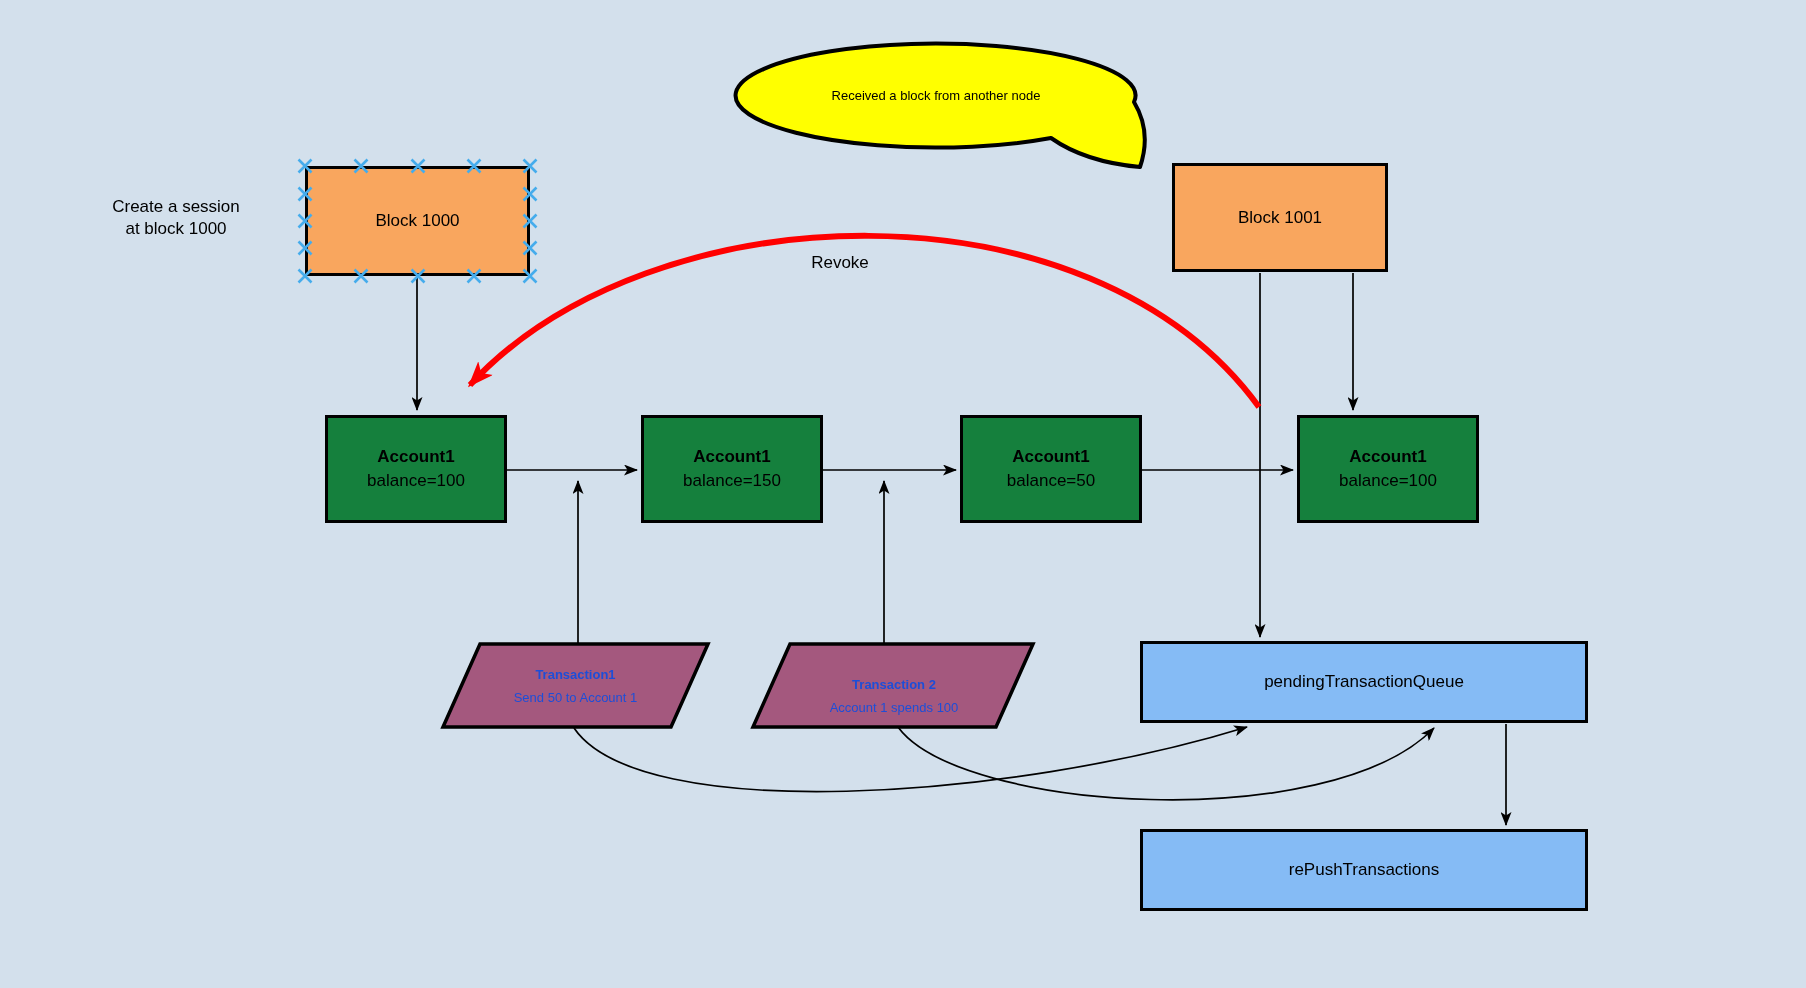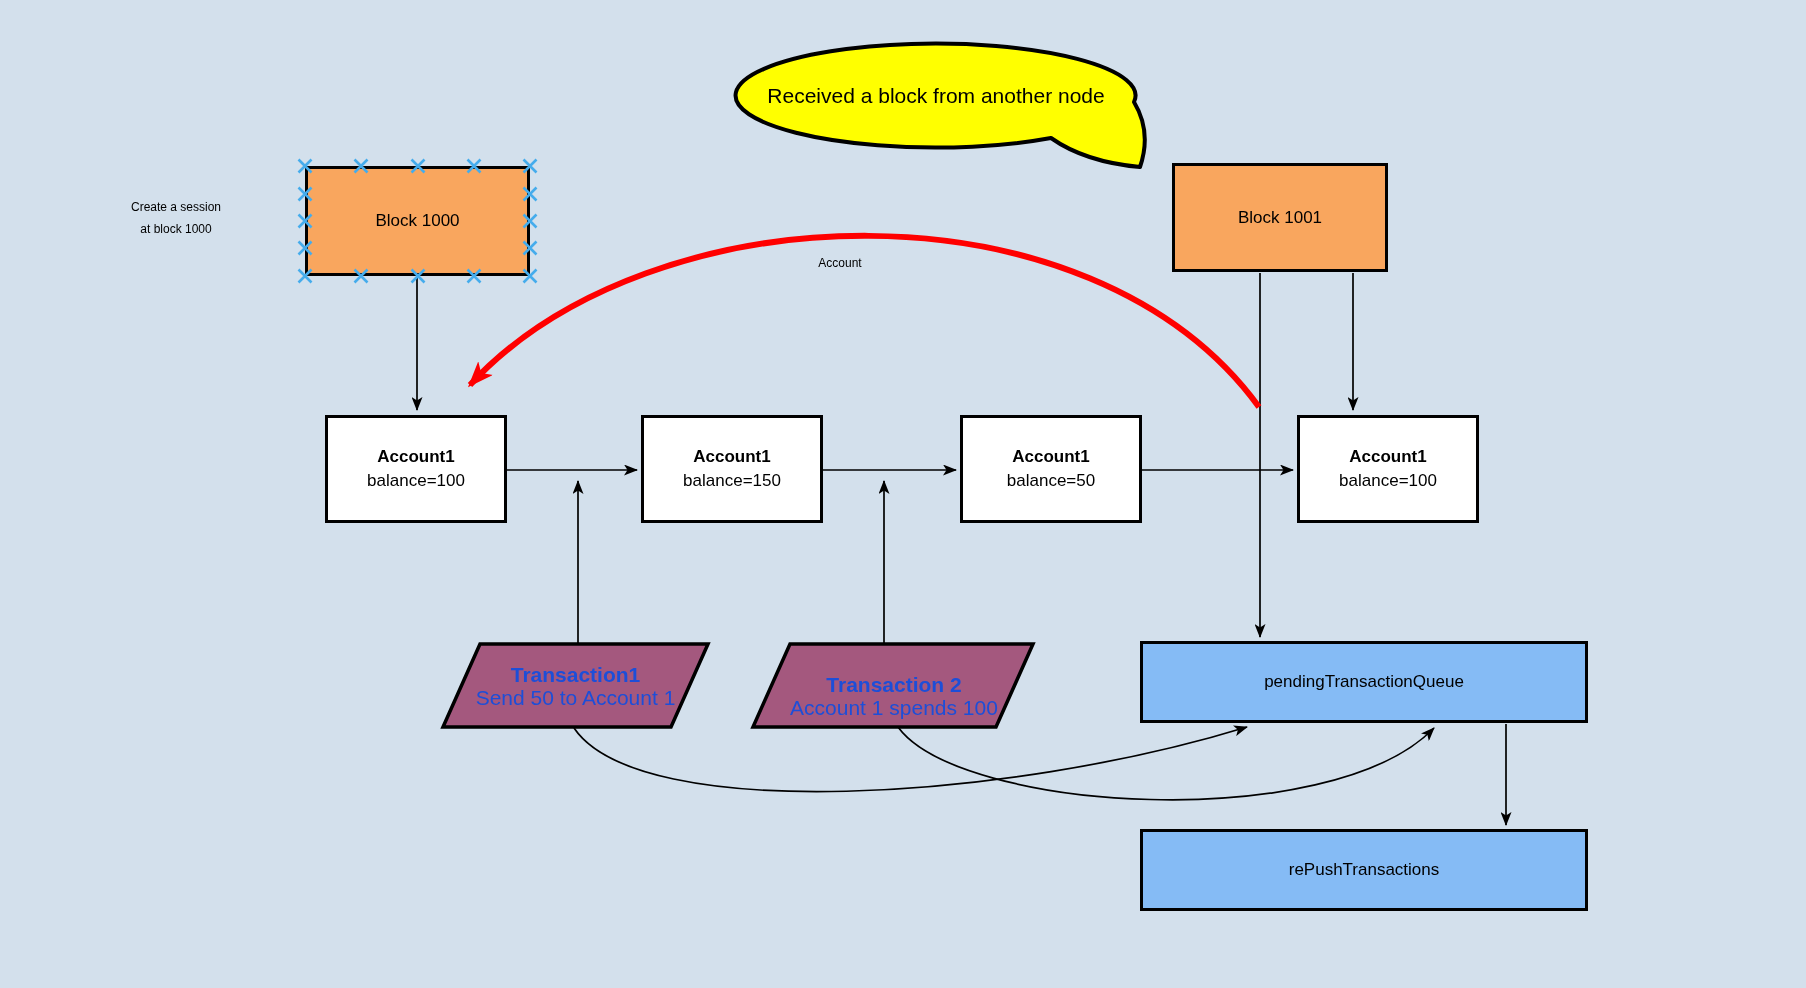--- a/index.html
+++ b/index.html
@@ -16,34 +16,34 @@
   .node{
     position:absolute;
     box-sizing:border-box;
     border:3px solid #000;
     display:flex;flex-direction:column;
     align-items:center;justify-content:center;
     text-align:center;
     font-size:17px;line-height:24px;
   }
   .orange{background:#F9A65E;}
-  .white{background:#ffffff;}
+  .white{background:#15803d;}
   .blue{background:#85BBF5;}
   .node .title{font-weight:bold;}
   .overlay{
     position:absolute;
     display:flex;flex-direction:column;
     align-items:center;justify-content:center;
     text-align:center;
-    font-size:21px;line-height:23px;
+    font-size:13px;line-height:23px;
     background:transparent;border:none;
   }
   .overlay.white-text{color:#1d4ed8;}
   .overlay.white-text .title{font-weight:bold;}
-  .plain-label{font-size:12px;line-height:22px;}
+  .plain-label{font-size:17px;line-height:22px;}
   .edge{fill:none;stroke:#000;stroke-width:1.7;}
   .edge-red{fill:none;stroke:#FF0000;stroke-width:6;}
   .shape{stroke:#000;}
 </style>
 </head>
 <body>
 
 <div id="canvas">
 
   <svg class="layer" viewBox="0 0 1806 988">
@@ -122,21 +122,21 @@
     <span class="title">Transaction1</span>
     <span>Send 50 to Account 1</span>
   </div>
 
   <div class="overlay white-text" style="left:753px;top:645px;width:282px;height:102px;">
     <span class="title">Transaction 2</span>
     <span>Account 1 spends 100</span>
   </div>
 
   <div class="overlay plain-label" style="left:780px;top:250px;width:120px;height:26px;">
-    <span>Account</span>
+    <span>Revoke</span>
   </div>
 
   <div class="overlay plain-label" style="left:82px;top:194px;width:188px;height:48px;">
     <span>Create a session</span>
     <span>at block 1000</span>
   </div>
 
   <svg class="layer" id="handles-layer" viewBox="0 0 1806 988">
     <g>
       <use href="#xmark" x="305" y="166"></use>

